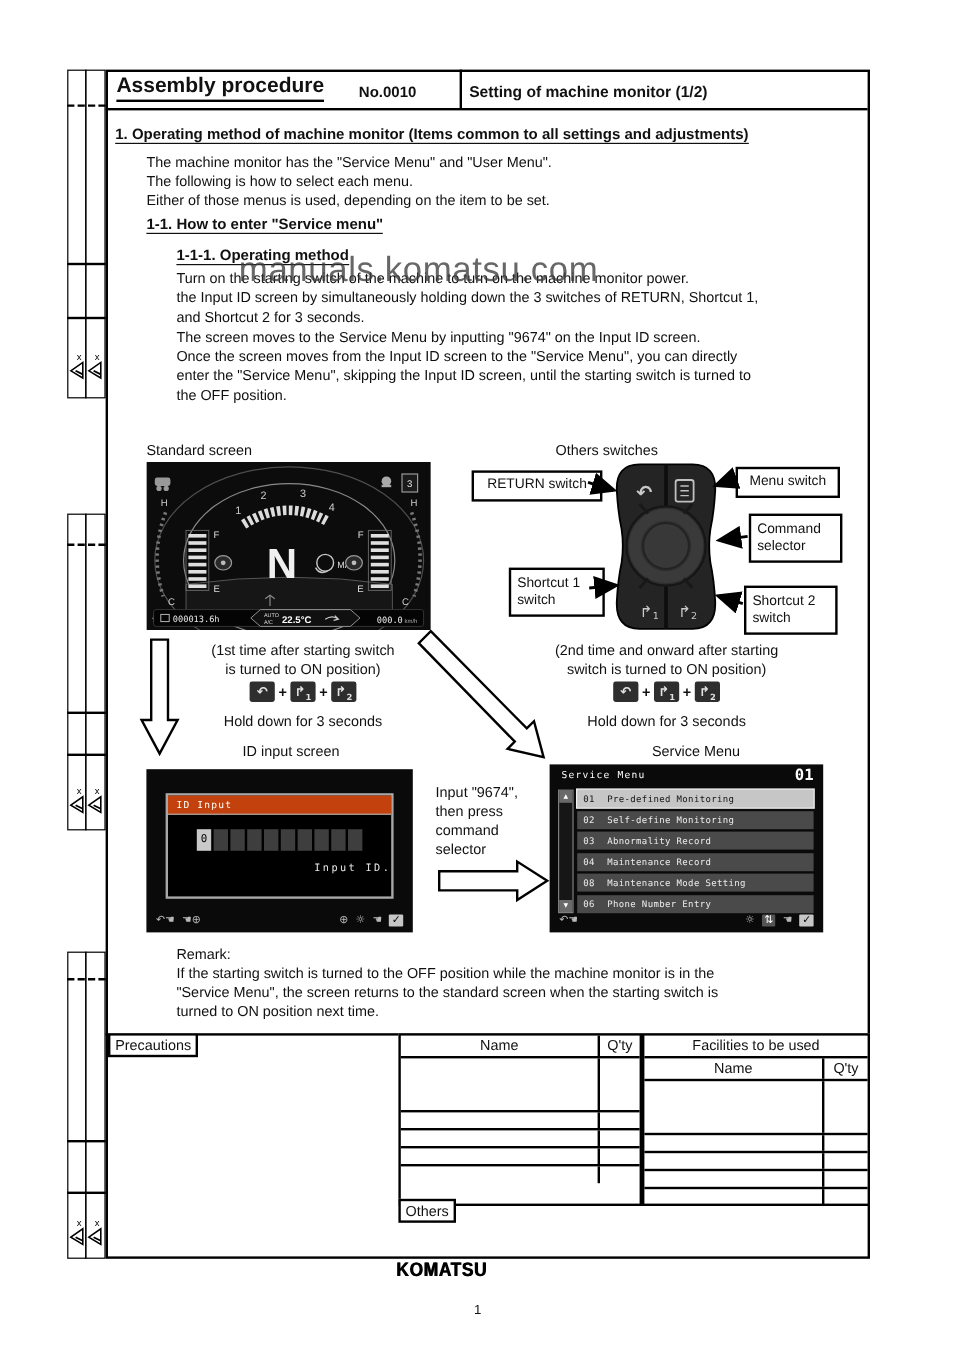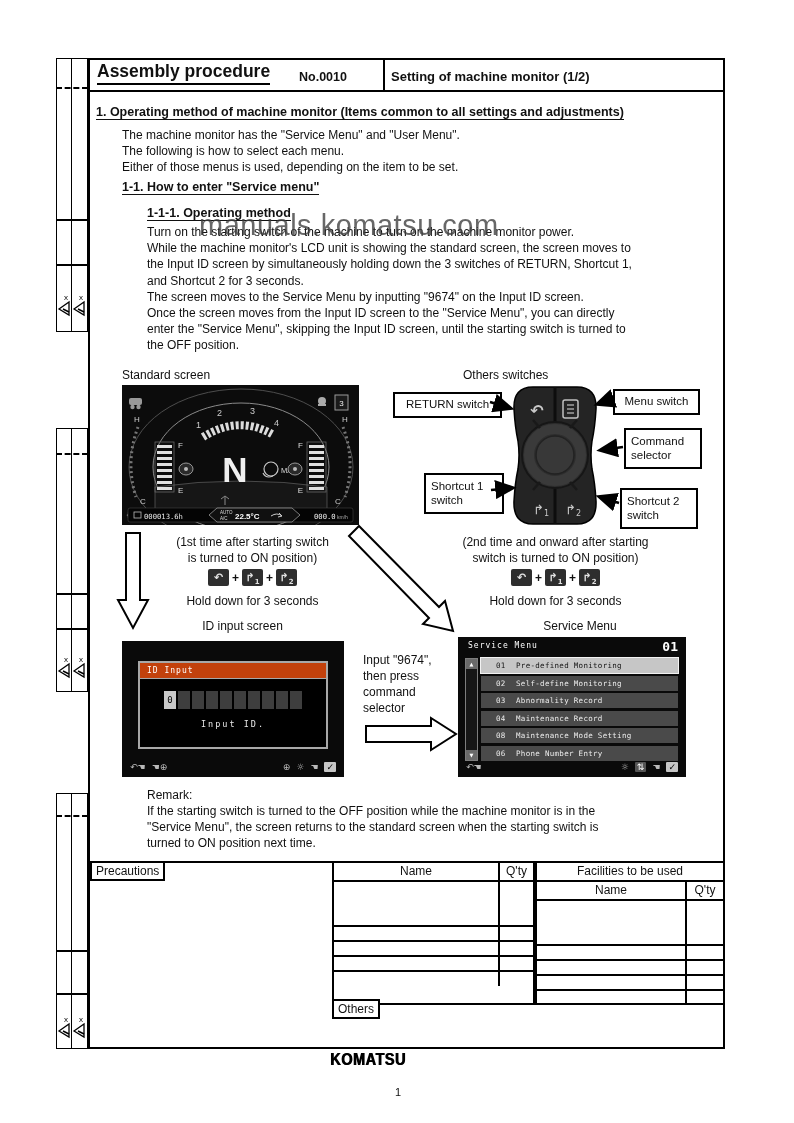--- a/index.html
+++ b/index.html
@@ -27,36 +27,36 @@
   .plus{font:bold 12px "Liberation Sans",sans-serif;margin:0 3px;vertical-align:middle;}
   
   .screen{position:absolute;background:#0a0a0a;}
   
   .id-dialog{position:absolute;left:16px;top:20px;width:186px;height:84px;border:2px solid #a8a8a8;background:#000;}
   .id-title{height:15px;background:#c2410c;border-bottom:1px solid #a8a8a8;color:#fff;
             font:8px/15px "DejaVu Sans Mono",monospace;padding-left:7px;letter-spacing:1px;}
   .id-boxes{display:flex;justify-content:center;gap:2px;margin-top:12px;}
   .idbox{width:12px;height:18px;background:#3e3e3e;display:inline-block;}
   .idbox.first{background:#c9c9c9;color:#000;font:9px/18px "DejaVu Sans Mono",monospace;text-align:center;}
-  .id-hint{color:#e8e8e8;font:8.5px "DejaVu Sans Mono",monospace;letter-spacing:2px;text-align:center;margin-top:10px;}
+  .id-hint{color:#e8e8e8;font:8.5px "DejaVu Sans Mono",monospace;letter-spacing:2px;text-align:right;margin-top:10px;}
   .scr-icons{position:absolute;bottom:5px;left:8px;right:8px;display:flex;align-items:center;color:#b9b9b9;
              font:9px "DejaVu Sans",sans-serif;}
   .scr-ic{margin-right:6px;}
   .scr-box{display:inline-block;background:#555;color:#fff;padding:0 2px;border-radius:1px;}
   .scr-box.lt{background:#c6c6c6;color:#000;}
   .spacer{flex:1;}
   
   .sm-head{position:absolute;left:10px;top:4px;color:#fff;font:8px "DejaVu Sans Mono",monospace;letter-spacing:1px;}
   .sm-page{position:absolute;right:8px;top:2px;color:#fff;font:bold 13px "DejaVu Sans Mono",monospace;}
   .sm-scroll{position:absolute;left:7px;top:21px;width:11px;height:101px;background:#161616;border:1px solid #7d7d7d;}
   .sm-arr{display:block;width:100%;height:10px;background:#6a6a6a;color:#fff;font:5px/10px "DejaVu Sans",sans-serif;text-align:center;}
   .sm-arr.dn{position:absolute;bottom:0;}
   .sm-rows{position:absolute;left:23px;top:21px;width:197px;}
   .sm-row{height:15px;background:#4a4a4a;color:#ececec;font:7.5px/15px "DejaVu Sans Mono",monospace;
-          margin-bottom:2.6px;padding-left:15px;letter-spacing:0.3px;}
+          margin-bottom:2.6px;padding-left:5px;letter-spacing:0.3px;}
   .sm-row.sel{background:#c6c6c6;color:#141414;box-shadow:0 0 0 1px #f2f2f2;}
   .sm-no{display:inline-block;width:20px;}
   
   .tbl{position:absolute;border:2px solid #000;background:#fff;}
   .trow{display:flex;border-bottom:2px solid #000;}
   .trow.last{border-bottom:none;}
   .tcell{font-size:12px;line-height:15px;}
   .namecell{border-right:2px solid #000;}
   .labelbox{position:absolute;border:2px solid #000;background:#fff;font-size:12px;line-height:14px;padding:1px 4px;}
   
@@ -143,21 +143,20 @@
   <div class="abs b" style="left:96px;top:105px;font-size:12.5px;"><span class="ul">1. Operating method of machine monitor (Items common to all settings and adjustments)</span></div>
   <div class="abs txt" style="left:122px;top:127px;">
     <div>The machine monitor has the "Service Menu" and "User Menu".</div>
     <div>The following is how to select each menu.</div>
     <div>Either of those menus is used, depending on the item to be set.</div>
   </div>
   <div class="abs b" style="left:122px;top:180px;font-size:12.5px;"><span class="ul">1-1. How to enter "Service menu"</span></div>
   <div class="abs b" style="left:147px;top:206px;font-size:12.5px;"><span class="ul">1-1-1. Operating method</span></div>
   <div class="abs txt" style="left:147px;top:224px;">
     <div>Turn on the starting switch of the machine to turn on the machine monitor power.</div>
-    <div>While the machine monitor's LCD unit is showing the standard screen, the screen moves to</div>
     <div>the Input ID screen by simultaneously holding down the 3 switches of RETURN, Shortcut 1,</div>
     <div>and Shortcut 2 for 3 seconds.</div>
     <div>The screen moves to the Service Menu by inputting "9674" on the Input ID screen.</div>
     <div>Once the screen moves from the Input ID screen to the "Service Menu", you can directly</div>
     <div>enter the "Service Menu", skipping the Input ID screen, until the starting switch is turned to</div>
     <div>the OFF position.</div>
   </div>
   <div class="wm">manuals.komatsu.com</div>
 
   <div class="fig-label" style="left:122px;top:368px;width:237px;">Standard screen</div>

